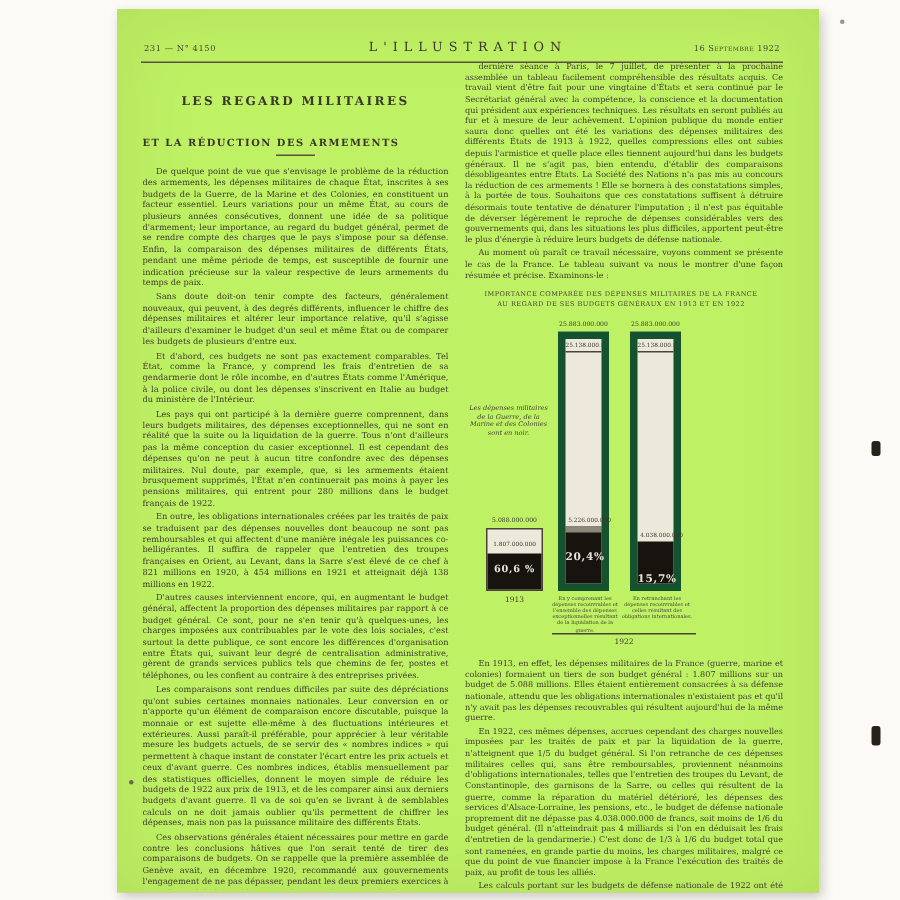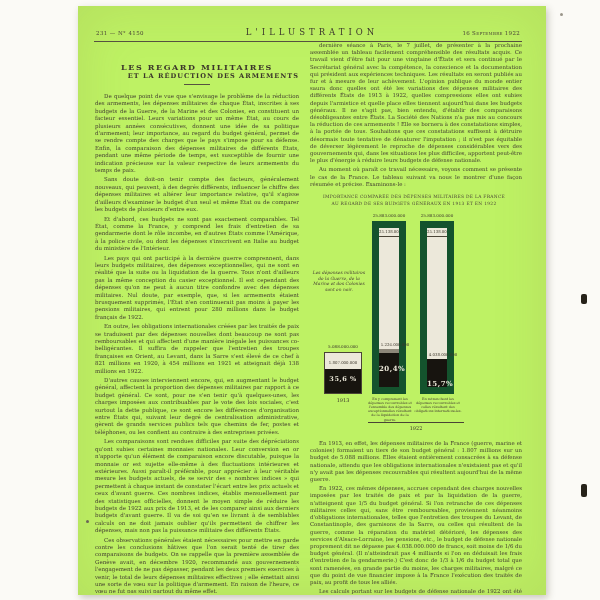--- a/index.html
+++ b/index.html
@@ -17,32 +17,32 @@
   
   .hdr-left{position:absolute;top:24px;left:18px;font-size:5.5px;color:#4a4436;letter-spacing:.4px;}
   .hdr-center{position:absolute;top:21px;left:0;width:100%;text-align:center;font-size:8.5px;
     letter-spacing:4px;color:#3d382c;}
   .hdr-right{position:absolute;top:24px;right:26px;font-size:5.5px;color:#4a4436;letter-spacing:.3px;font-variant:small-caps;}
   .hdr-rule{position:absolute;top:35px;left:16px;right:24px;border-top:1px solid #565140;}
   
   .col-left{position:absolute;left:17px;top:42px;width:204px;height:545px;overflow:hidden;}
   .col-right{position:absolute;left:232px;top:36px;width:212px;height:552px;overflow:hidden;}
   .art-title1{text-align:center;font-weight:bold;font-size:8px;letter-spacing:1.6px;color:#3b362a;margin-top:14px;}
-  .art-title2{text-align:right;font-weight:bold;font-size:6.6px;letter-spacing:1px;color:#3b362a;margin-top:0;}
+  .art-title2{text-align:left;font-weight:bold;font-size:6.6px;letter-spacing:1px;color:#3b362a;margin-top:19px;}
   .art-divider{width:26px;margin:4px auto 8px;border-top:1px solid #565140;}
   p.body{font-size:5.5px;line-height:7.4px;text-align:justify;text-indent:9px;
     margin:0 0 2px;color:#413c2f;}
   .col-right p.body{font-size:5.4px;line-height:7.2px;}
   
   .chart{position:relative;width:212px;height:244px;margin:6px 0 2px;}
   .c-title{position:absolute;left:4px;width:200px;text-align:center;font-size:4.4px;
     letter-spacing:.3px;color:#4a4436;}
   .t1{top:0px}.t2{top:7px}
   .lbl{position:absolute;font-size:4.1px;color:#3d382c;text-align:center;white-space:nowrap;}
-  .tallbar{position:absolute;top:27px;height:173px;width:34px;border:7px solid #14532d;background:#ece8da;box-sizing:border-box;}
+  .tallbar{position:absolute;top:27px;height:173px;width:34px;border:5px solid #14532d;background:#ece8da;box-sizing:border-box;}
   .tb-a{left:62px}.tb-b{left:110px}
   .tb-strip{height:8px;border-bottom:1px solid #4a4436;font-size:3.9px;text-align:center;
     line-height:8px;color:#3d382c;white-space:nowrap;overflow:hidden;}
   .blackfill{position:absolute;left:0;right:0;bottom:0;background:#17140f;text-align:center;color:#e9e5d6;}
   .bf-a{height:38px}.bf-b{height:28px}
   .graystrip{height:4px;background:#8d8779;margin-bottom:3px;}
   .pct{font-size:7px;font-weight:bold;letter-spacing:.5px;}
   .bf-b .pct{display:block;margin-top:20px;}
   .innerlbl{position:absolute;left:-4px;width:40px;text-align:center;font-size:3.9px;color:#3d382c;white-space:nowrap;}
   .bar1913{position:absolute;left:14px;top:158px;width:38px;height:42px;border:1px solid #4a4436;
@@ -117,21 +117,21 @@
         <div class="innerlbl" style="bottom:30px;">4.038.000.000</div>
         <div class="blackfill bf-b">
           <span class="pct">15,7%</span>
         </div>
       </div>
 
       <div class="lbl" style="top:150px;left:8px;width:50px;">5.088.000.000</div>
       <div class="bar1913">
         <div class="b13-lbl">1.807.000.000</div>
         <div class="b13-black">
-          <span class="pct">35,6 %</span>
+          <span class="pct">60,6 %</span>
         </div>
       </div>
 
       <div class="c-caption">Les dépenses militaires de la Guerre, de la Marine et des Colonies sont en noir.</div>
 
       <div class="year y13">1913</div>
       <div class="note n-a">En y comprenant les dépenses recouvrables et l'ensemble des dépenses exceptionnelles résultant de la liquidation de la guerre.</div>
       <div class="note n-b">En retranchant les dépenses recouvrables et celles résultant des obligations internationales.</div>
       <div class="y22rule"></div>
       <div class="year y22">1922</div>

